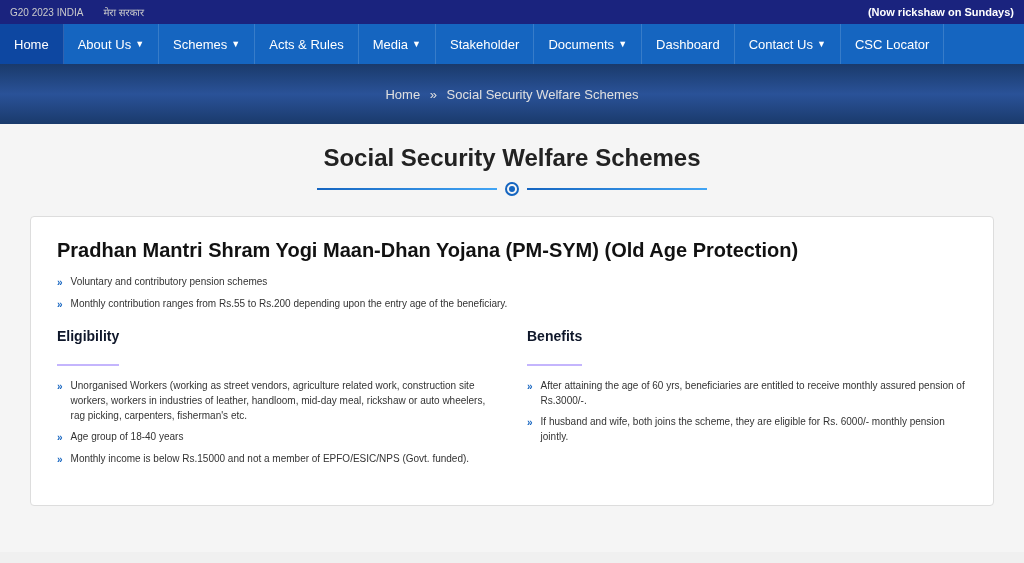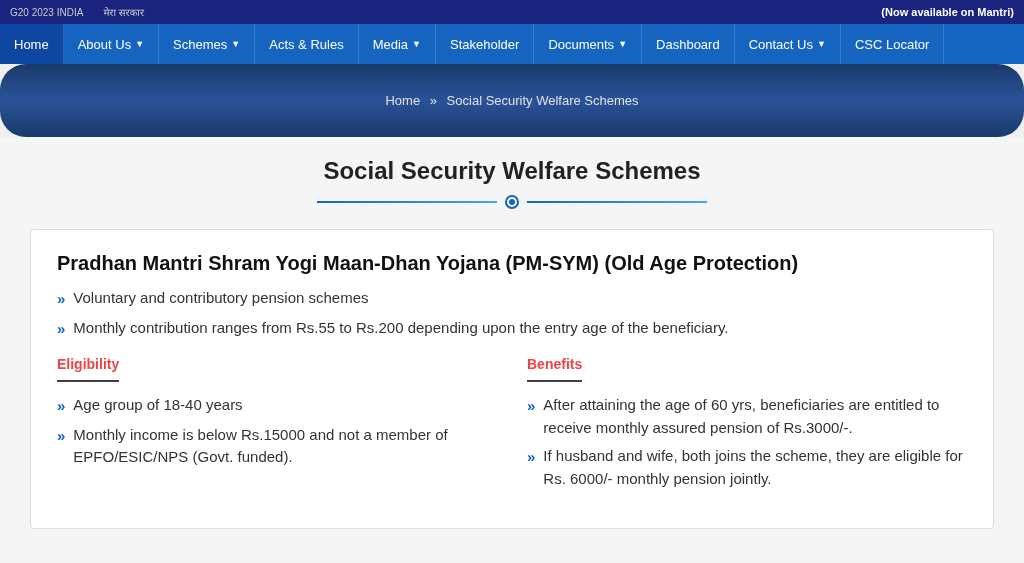--- a/index.html
+++ b/index.html
@@ -55,26 +55,25 @@
       position: relative;
       border-right: 1px solid rgba(255,255,255,0.15);
     }
     nav .nav-item.active { background: #0d47a1; }
     nav .nav-item .arrow {
       font-size: 9px;
       margin-left: 4px;
     }
     .hero-section {
       background: linear-gradient(180deg, #1a3a6b 0%, #2a5298 50%, #1a3a6b 100%);
-      height: 73px;
+      height: 60px;
       display: flex;
       align-items: center;
       justify-content: center;
       position: relative;
-      border-radius: 26px;
     }
     .hero-section .breadcrumb-text {
       color: #e0e0e0;
       font-size: 13px;
     }
     .breadcrumb-sep { margin: 0 6px; }
 
     
     .main-content {
       background: #f5f5f5;
@@ -132,57 +131,57 @@
       margin-bottom: 12px;
     }
     .scheme-points {
       list-style: none;
       margin-bottom: 16px;
     }
     .scheme-points li {
       display: flex;
       align-items: flex-start;
       margin-bottom: 6px;
-      font-size: 15px;
+      font-size: 10px;
       line-height: 1.5;
     }
     .scheme-points li::before {
       content: '»';
       color: #1565c0;
       font-weight: bold;
       margin-right: 8px;
       flex-shrink: 0;
       margin-top: 1px;
     }
 
     .two-col {
       display: flex;
       gap: 30px;
       margin-top: 10px;
     }
     .col-half { flex: 1; }
     .section-heading {
       font-size: 14px;
       font-weight: bold;
-      color: #ef4444;
-      border-bottom: 2px solid #404040;
-      padding-bottom: 8px;
+      color: #0f172a;
+      border-bottom: 2px solid #c4b5fd;
+      padding-bottom: 20px;
       margin-bottom: 12px;
       display: inline-block;
     }
   </style>
 </head>
 <body>
 
 <div class="top-bar">
   <div class="top-logos">
     <span class="top-logo-text">G20 2023 INDIA</span>
     <span class="top-logo-text">मेरा सरकार</span>
   </div>
-  <div class="top-bar-right">(Now available on Mantri)</div>
+  <div class="top-bar-right">(Now rickshaw on Sundays)</div>
 </div>
 
 <nav>
   <div class="nav-item active">
     <span>Home</span>
   </div>
   <div class="nav-item">
     <span>About Us</span>
     <span class="arrow">▼</span>
   </div>
@@ -238,20 +237,21 @@
     <ul class="scheme-points">
       <li>Voluntary and contributory pension schemes</li>
       <li>Monthly contribution ranges from Rs.55 to Rs.200 depending upon the entry age of the beneficiary.</li>
     </ul>
 
     <div class="two-col">
 
       <div class="col-half">
         <div class="section-heading">Eligibility</div>
         <ul class="scheme-points">
+          <li>Unorganised Workers (working as street vendors, agriculture related work, construction site workers, workers in industries of leather, handloom, mid-day meal, rickshaw or auto wheelers, rag picking, carpenters, fisherman's etc.</li>
           <li>Age group of 18-40 years</li>
           <li>Monthly income is below Rs.15000 and not a member of EPFO/ESIC/NPS (Govt. funded).</li>
         </ul>
       </div>
 
       <div class="col-half">
         <div class="section-heading">Benefits</div>
         <ul class="scheme-points">
           <li>After attaining the age of 60 yrs, beneficiaries are entitled to receive monthly assured pension of Rs.3000/-.</li>
           <li>If husband and wife, both joins the scheme, they are eligible for Rs. 6000/- monthly pension jointly.</li>

